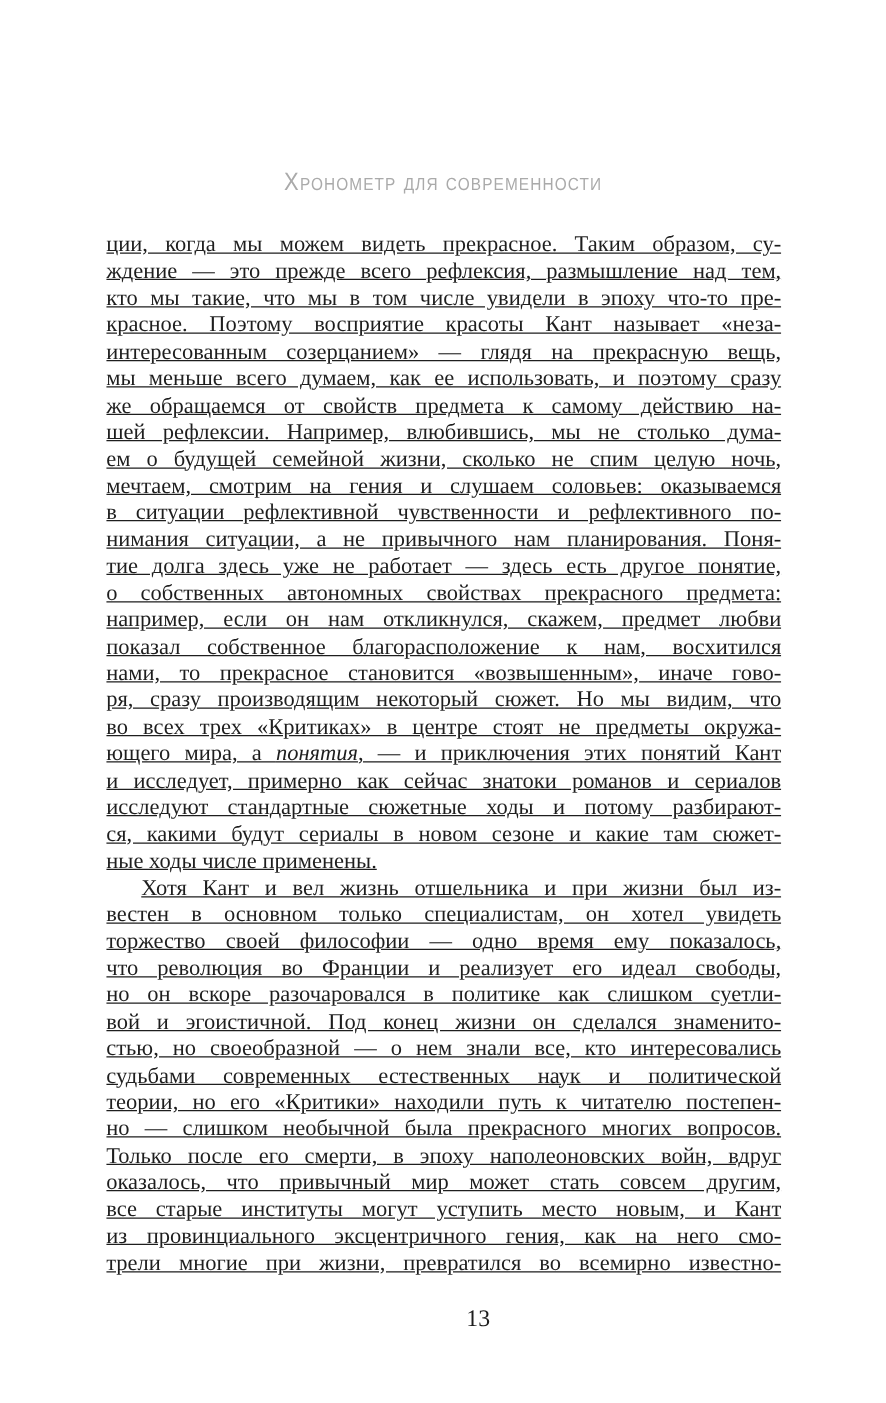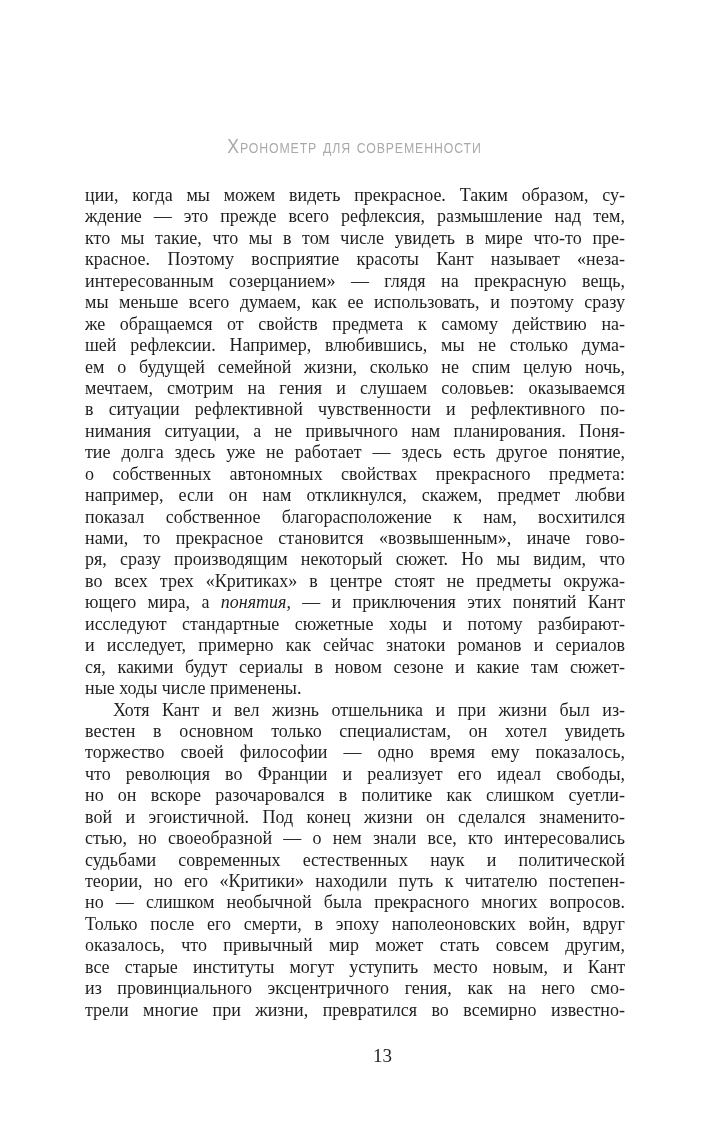--- a/index.html
+++ b/index.html
@@ -44,20 +44,21 @@
     margin: 0;
     padding: 0;
   }
   .line {
     height: 21.45px;
     line-height: 21.45px;
     overflow: hidden;
     text-align: justify;
     text-align-last: justify;
     white-space: normal;
+    text-decoration: underline;
   }
   .line.endline {
     text-align-last: left;
   }
   .line.indent {
     text-indent: 28px;
   }
   .line em {
     font-style: italic;
   }
@@ -76,40 +77,40 @@
 </head>
 <body>
 
 <div class="book-page">
   <div class="running-header">Хронометр для современности</div>
 
   <div class="page-text">
       <div class="paragraph">
         <div class="line">ции, когда мы можем видеть прекрасное. Таким образом, су-</div>
         <div class="line">ждение — это прежде всего рефлексия, размышление над тем,</div>
-        <div class="line">кто мы такие, что мы в том числе увидеть в мире что-то пре-</div>
+        <div class="line">кто мы такие, что мы в том числе увидели в эпоху что-то пре-</div>
         <div class="line">красное. Поэтому восприятие красоты Кант называет «неза-</div>
         <div class="line">интересованным созерцанием» — глядя на прекрасную вещь,</div>
         <div class="line">мы меньше всего думаем, как ее использовать, и поэтому сразу</div>
         <div class="line">же обращаемся от свойств предмета к самому действию на-</div>
         <div class="line">шей рефлексии. Например, влюбившись, мы не столько дума-</div>
         <div class="line">ем о будущей семейной жизни, сколько не спим целую ночь,</div>
         <div class="line">мечтаем, смотрим на гения и слушаем соловьев: оказываемся</div>
         <div class="line">в ситуации рефлективной чувственности и рефлективного по-</div>
         <div class="line">нимания ситуации, а не привычного нам планирования. Поня-</div>
         <div class="line">тие долга здесь уже не работает — здесь есть другое понятие,</div>
         <div class="line">о собственных автономных свойствах прекрасного предмета:</div>
         <div class="line">например, если он нам откликнулся, скажем, предмет любви</div>
         <div class="line">показал собственное благорасположение к нам, восхитился</div>
         <div class="line">нами, то прекрасное становится «возвышенным», иначе гово-</div>
         <div class="line">ря, сразу производящим некоторый сюжет. Но мы видим, что</div>
         <div class="line">во всех трех «Критиках» в центре стоят не предметы окружа-</div>
         <div class="line">ющего мира, а <em>понятия</em>, — и приключения этих понятий Кант</div>
+        <div class="line">и исследует, примерно как сейчас знатоки романов и сериалов</div>
         <div class="line">исследуют стандартные сюжетные ходы и потому разбирают-</div>
-        <div class="line">и исследует, примерно как сейчас знатоки романов и сериалов</div>
         <div class="line">ся, какими будут сериалы в новом сезоне и какие там сюжет-</div>
         <div class="line endline">ные ходы числе применены.</div>
       </div>
       <div class="paragraph">
         <div class="line indent">Хотя Кант и вел жизнь отшельника и при жизни был из-</div>
         <div class="line">вестен в основном только специалистам, он хотел увидеть</div>
         <div class="line">торжество своей философии — одно время ему показалось,</div>
         <div class="line">что революция во Франции и реализует его идеал свободы,</div>
         <div class="line">но он вскоре разочаровался в политике как слишком суетли-</div>
         <div class="line">вой и эгоистичной. Под конец жизни он сделался знаменито-</div>

